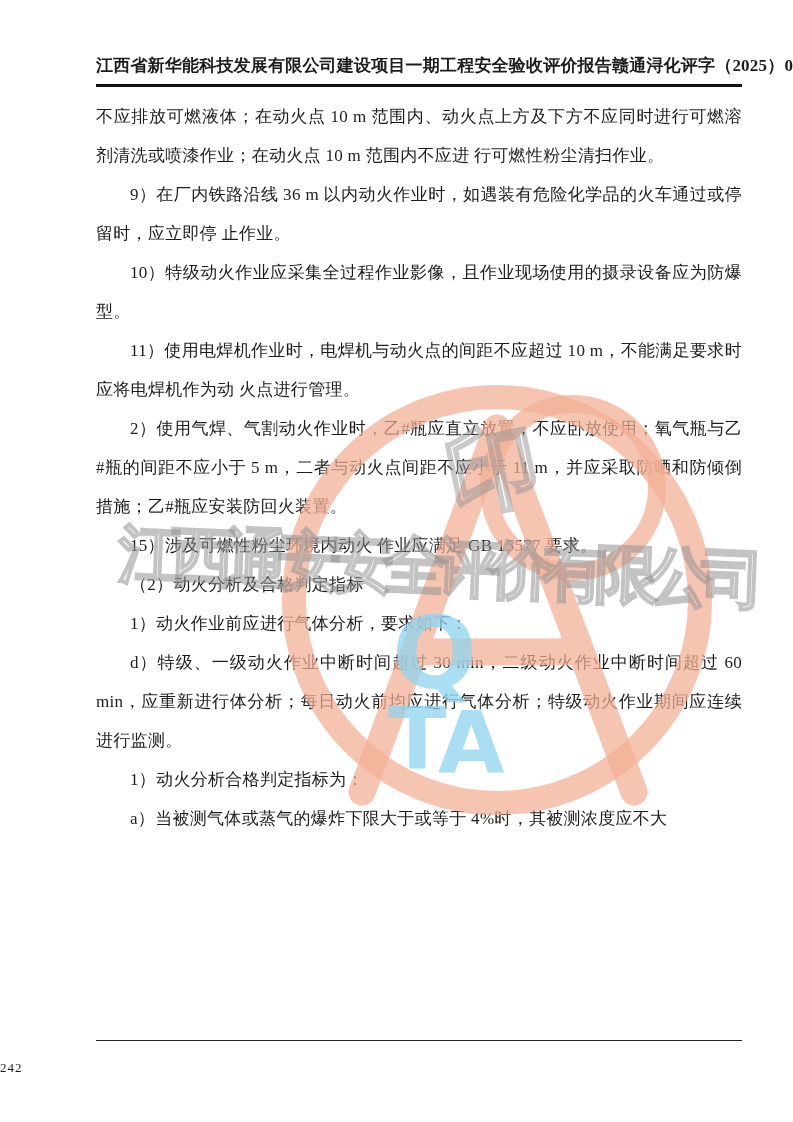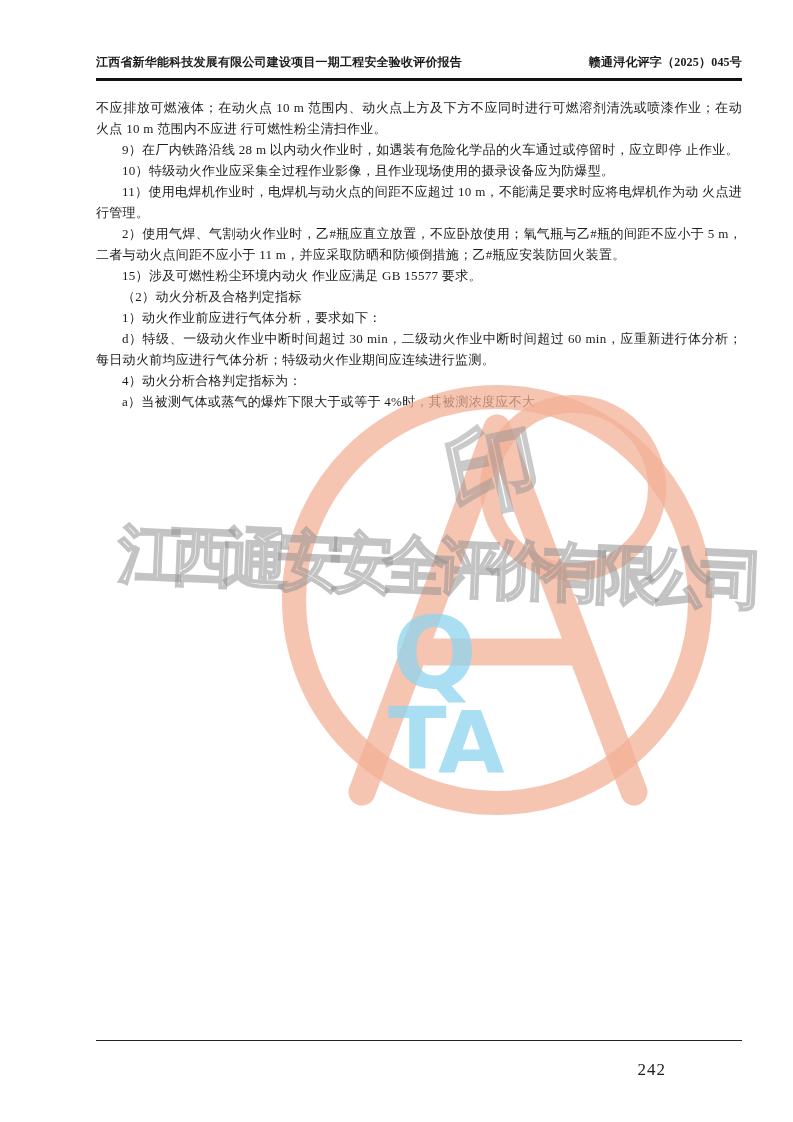--- a/index.html
+++ b/index.html
@@ -11,45 +11,45 @@
     overflow:hidden;
     font-family:"Liberation Serif","DejaVu Serif",serif;
     color:#1c1c1c;
   }
   
   .header{
     position:absolute;left:96px;top:54px;width:646px;
     display:flex;justify-content:space-between;align-items:flex-end;
     border-bottom:3px solid #111;
     padding-bottom:7px;
-    font-weight:bold;font-size:12px;letter-spacing:.2px;
+    font-weight:bold;font-size:17px;letter-spacing:.2px;
     white-space:nowrap;
   }
   .header .left{flex:0 0 auto;}
   .header .right{flex:0 0 auto;}
   
   .body-text{
     position:absolute;left:96px;top:97px;width:646px;
-    font-size:13px;line-height:21px;
+    font-size:17px;line-height:39px;
     text-align:justify;
     letter-spacing:.3px;
   }
   .body-text p{
     margin:0;
     text-indent:2em;
   }
   .body-text p.no-indent{text-indent:0;}
   
   .footer-rule{
     position:absolute;left:96px;top:1040px;width:646px;height:0;
     border-top:1.6px solid #222;
   }
   .page-number{
     position:absolute;left:0;top:1060px;width:666px;
-    text-align:right;font-size:17px;letter-spacing:1px;
+    text-align:left;font-size:13px;letter-spacing:1px;
   }
   
   .watermark{position:absolute;inset:0;pointer-events:none;z-index:5;}
   .wm-svg{position:absolute;left:0;top:0;}
   .wm-company{
     position:absolute;left:118px;top:524px;width:660px;
     font-family:"Liberation Sans","DejaVu Sans",sans-serif;
     font-size:64px;font-weight:bold;
     letter-spacing:-11px;
     color:rgba(255,255,255,0);
@@ -78,29 +78,29 @@
 
 <div class="page">
 
   <div class="header">
     <span class="left">江西省新华能科技发展有限公司建设项目一期工程安全验收评价报告</span>
     <span class="right">赣通浔化评字（2025）045号</span>
   </div>
 
   <div class="body-text" id="body-paragraphs">
       <p class="no-indent">不应排放可燃液体；在动火点 10 m 范围内、动火点上方及下方不应同时进行可燃溶剂清洗或喷漆作业；在动火点 10 m 范围内不应进 行可燃性粉尘清扫作业。</p>
-      <p>9）在厂内铁路沿线 28 m 以内动火作业时，如遇装有危险化学品的火车通过或停留时，应立即停 止作业。</p>
+      <p>9）在厂内铁路沿线 36 m 以内动火作业时，如遇装有危险化学品的火车通过或停留时，应立即停 止作业。</p>
       <p>10）特级动火作业应采集全过程作业影像，且作业现场使用的摄录设备应为防爆型。</p>
       <p>11）使用电焊机作业时，电焊机与动火点的间距不应超过 10 m，不能满足要求时应将电焊机作为动 火点进行管理。</p>
       <p>2）使用气焊、气割动火作业时，乙#瓶应直立放置，不应卧放使用；氧气瓶与乙#瓶的间距不应小于 5 m，二者与动火点间距不应小于 11 m，并应采取防晒和防倾倒措施；乙#瓶应安装防回火装置。</p>
       <p>15）涉及可燃性粉尘环境内动火 作业应满足 GB 15577 要求。</p>
       <p>（2）动火分析及合格判定指标</p>
       <p>1）动火作业前应进行气体分析，要求如下：</p>
       <p>d）特级、一级动火作业中断时间超过 30 min，二级动火作业中断时间超过 60 min，应重新进行体分析；每日动火前均应进行气体分析；特级动火作业期间应连续进行监测。</p>
-      <p>4）动火分析合格判定指标为：</p>
+      <p>1）动火分析合格判定指标为：</p>
       <p>a）当被测气体或蒸气的爆炸下限大于或等于 4%时，其被测浓度应不大</p>
     </div>
 
   <div class="watermark">
 
     <svg class="wm-svg" width="793" height="1122" viewBox="0 0 793 1122">
 
       <circle cx="497" cy="600" r="203" fill="none" stroke="#f2ae94" stroke-width="24" opacity="0.72"></circle>
 
       <path d="M 497 428 L 362 792 M 497 428 L 634 792 M 428 652 L 572 652" fill="none" stroke="#f2ae94" stroke-width="27" stroke-linecap="round" opacity="0.72"></path>

